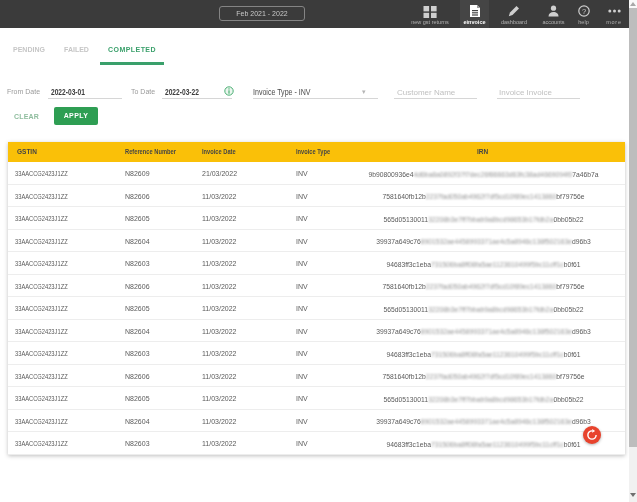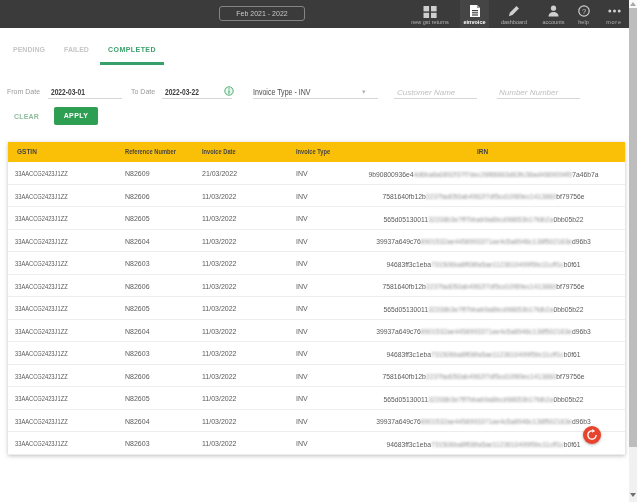--- a/index.html
+++ b/index.html
@@ -20,21 +20,21 @@
 
   
   .tab { position:absolute; top:45.5px; font-size:7px; font-weight:bold; letter-spacing:0; color:#c6c6c6; }
   .tab.active { color:#3aa06b; letter-spacing:0.45px; }
   #tabline { position:absolute; left:100px; top:62px; width:64px; height:3px; background:#3aa06b; }
 
   
   .flabel { position:absolute; font-size:7px; color:#9a9a9a; }
   .fvalue { position:absolute; font-size:8.5px; font-weight:bold; color:#3c3c3c;
     transform:scaleX(0.78); transform-origin:0 0; white-space:nowrap; }
-  .fplace { position:absolute; font-size:8px; color:#c0c0c0;font-style:italic; }
+  .fplace { position:absolute; font-size:8px; color:#c0c0c0; }
   .uline { position:absolute; height:1px; background:#d6d6d6; }
 
   #clear { position:absolute; left:14px; top:113px; font-size:7px; font-weight:bold;
     letter-spacing:0.2px; color:#8fbd9e; }
   #apply { position:absolute; left:54px; top:107px; width:44px; height:18px;
     background:#2e9e53; border-radius:2px; color:#fff; font-size:7px; font-weight:bold;
     letter-spacing:0.4px; text-align:center; line-height:18px; }
 
   
   #card { position:absolute; left:8px; top:142px; width:617px; height:313px;
@@ -145,21 +145,21 @@
   <rect x="4.4" y="4.3" width="1.2" height="3.4" fill="#4caf74"></rect>
 </svg>
 
 <div class="fvalue" style="left:253px; top:87px; font-weight:normal; color:#4a4a4a; transform:scaleX(0.83);">Invoice Type - INV</div>
 <div class="abs" style="left:362px; top:88px; font-size:7px; color:#b5b5b5;">▾</div>
 <div class="uline" style="left:253px; top:98px; width:125px;"></div>
 
 <div class="fplace" style="left:397px; top:87.5px;">Customer Name</div>
 <div class="uline" style="left:394px; top:98px; width:83px;"></div>
 
-<div class="fplace" style="left:499px; top:87.5px;">Number Number</div>
+<div class="fplace" style="left:499px; top:87.5px;">Invoice Invoice</div>
 <div class="uline" style="left:497px; top:98px; width:83px;"></div>
 
 <div id="clear">CLEAR</div>
 <div id="apply">APPLY</div>
 
 <div id="card">
   <div id="thead">
     <div class="th" style="left:9px;">GSTIN</div>
     <div class="th sq" style="left:117px;">Reference Number</div>
     <div class="th sq" style="left:194px;">Invoice Date</div>

